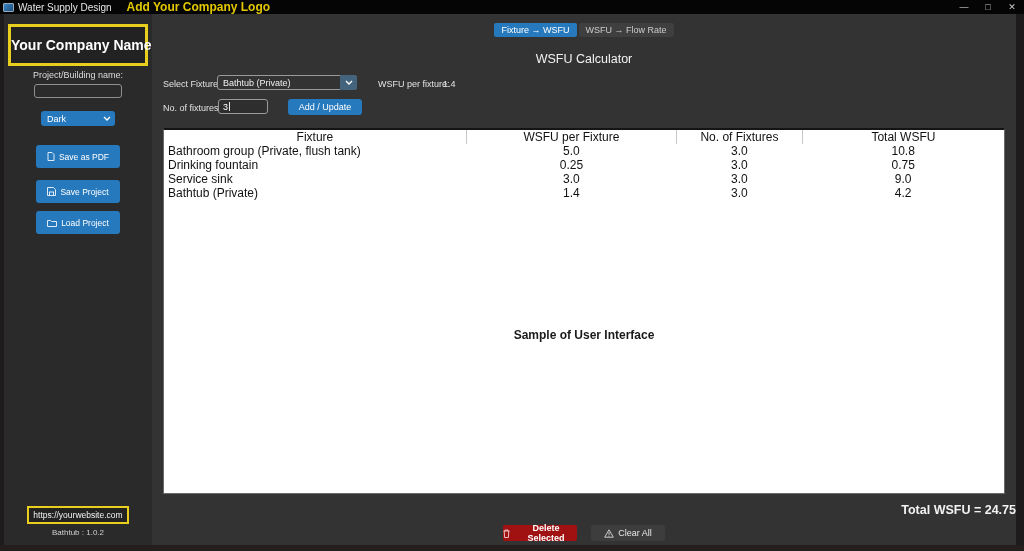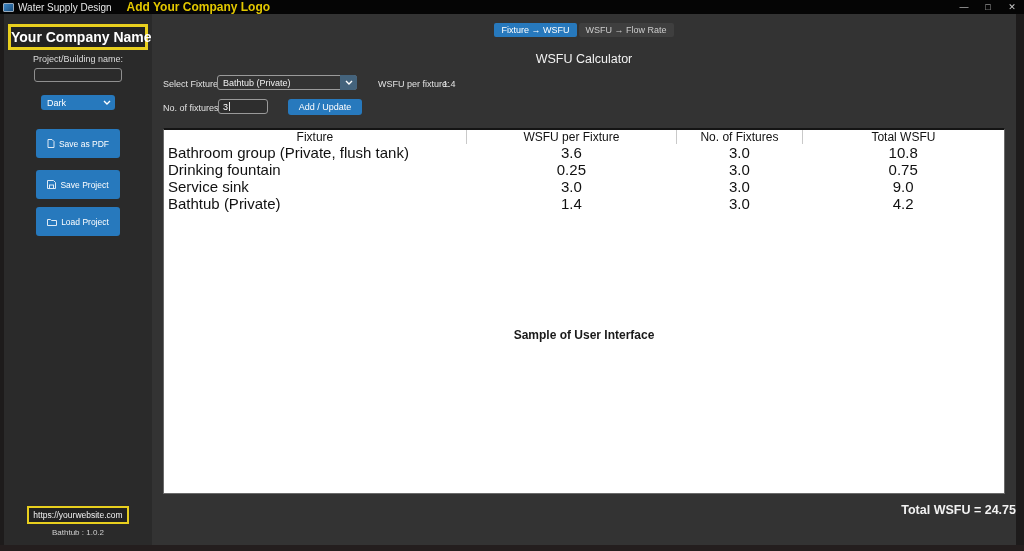--- a/index.html
+++ b/index.html
@@ -14,26 +14,26 @@
   .logo-text { font-size:12px; font-weight:bold; color:#e3c800; margin-left:15px; white-space:nowrap; }
   .win-controls { margin-left:auto; display:flex; align-items:center; gap:0; }
   .win-btn { width:24px; text-align:center; font-size:9px; color:#c8c8c8; cursor:default; }
 
   
   .app-body { position:absolute; top:14px; left:0; right:0; bottom:0; background:#1d1b1b; }
   .bottom-strip { position:absolute; left:0; right:0; bottom:0; height:6px; background:#241e1e; }
 
   
   .sidebar { position:absolute; left:4px; top:0; bottom:6px; width:148px; background:#2a2a2a; }
-  .company-box { margin:10px 4px 0 4px; border:3px solid #e8cf1e; background:#222; color:#fff; font-size:14px; font-weight:bold; text-align:center; padding:2px 0; white-space:nowrap; letter-spacing:0; }
+  .company-box { margin:10px 4px 0 4px; border:3px solid #e8cf1e; background:#222; color:#fff; font-size:14px; font-weight:bold; text-align:center; padding:10px 0; white-space:nowrap; letter-spacing:0; }
   .proj-label { margin-top:4px; text-align:center; font-size:9px; color:#dcdcdc; }
   .proj-input { margin:4px auto 0 auto; width:88px; height:14px; background:#2b2b2b; border:1px solid #8f8f8f; border-radius:3px; }
   .theme-select { margin:13px auto 0 auto; width:74px; height:15px; background:#2779bd; border-radius:3px; display:flex; align-items:center; color:#fff; font-size:9px; padding-left:6px; position:relative; }
   .theme-select .chev { position:absolute; right:4px; top:5px; }
-  .side-btn { display:flex; align-items:center; justify-content:center; gap:4px; margin:0 auto; width:84px; height:29px; background:#2779bd; border:none; border-radius:3px; color:#fff; font-size:8.5px; font-family:"Liberation Sans",sans-serif; cursor:default;text-align:center; }
+  .side-btn { display:flex; align-items:center; justify-content:center; gap:4px; margin:0 auto; width:84px; height:23px; background:#2779bd; border:none; border-radius:3px; color:#fff; font-size:8.5px; font-family:"Liberation Sans",sans-serif; cursor:default;text-align:center; }
   .sb1 { margin-top:19px; } .sb2 { margin-top:12px; } .sb3 { margin-top:8px; }
   .sidebar-footer { position:absolute; bottom:8px; left:0; right:0; text-align:center; }
   .website-box { display:inline-block; border:2px solid #e8cf1e; background:#222; color:#f2f2f2; font-size:8.5px; padding:2px 4px; white-space:nowrap; }
   .version { margin-top:4px; font-size:8px; color:#cfcfcf; }
 
   
   .main { position:absolute; left:152px; top:0; right:8px; bottom:6px; background:#333333; }
   .tab-bar { position:absolute; top:9px; left:0; right:0; display:flex; justify-content:center; gap:2px; }
   .tab { font-size:9px; padding:2px 7px; border-radius:2px; color:#cccccc; background:#3f3f3f; white-space:nowrap; }
   .tab.active { background:#2779bd; color:#ffffff; }
@@ -49,21 +49,21 @@
   .fixture-select .chev-box { position:absolute; right:-1px; top:-1px; width:17px; height:15px; background:#44637c; border-radius:0 3px 3px 0; display:flex; align-items:center; justify-content:center; }
   .count-input { position:absolute; left:66px; top:85px; width:50px; height:15px; background:#2e2e2e; border:1px solid #9a9a9a; border-radius:3px; color:#fff; font-size:9px; display:flex; align-items:center; padding-left:4px; }
   .caret { display:inline-block; width:1px; height:9px; background:#e8e8e8; margin-left:1px; }
   .add-btn { position:absolute; left:136px; top:85px; width:74px; height:16px; background:#2779bd; border:none; border-radius:3px; color:#fff; font-size:9px; font-family:"Liberation Sans",sans-serif; cursor:default; }
 
   
   .table-panel { position:absolute; left:11px; top:114px; width:842px; height:366px; background:#ffffff; border:1px solid #6a6a6a; border-top:2px solid #141414; overflow:hidden; }
   table { width:100%; border-collapse:collapse; table-layout:fixed; }
   th { font-size:12px; font-weight:normal; color:#111; text-align:center; height:14px; border-right:1px solid #c9c9c9; overflow:hidden; white-space:nowrap; }
   th:last-child { border-right:none; }
-  td { font-size:15px; color:#111; height:12px; text-align:center; white-space:nowrap; overflow:hidden; }
+  td { font-size:12px; color:#111; height:12px; text-align:center; white-space:nowrap; overflow:hidden; }
   td.first { text-align:left; padding-left:4px; }
   .watermark { position:absolute; top:198px; left:0; right:0; text-align:center; font-size:12px; font-weight:bold; color:#1a1a1a; }
 
   .total-line { position:absolute; top:489px; left:0; right:0; text-align:right; font-size:12.5px; font-weight:bold; color:#f2f2f2; }
   .bottom-btns { position:absolute; top:511px; left:0; right:0; display:flex; justify-content:center; gap:14px; }
   .del-btn { width:74px; height:16px; background:#a01212; border:none; border-radius:2px; color:#fff; font-size:9px; font-weight:bold; display:flex; align-items:center; justify-content:center; gap:5px; font-family:"Liberation Sans",sans-serif; cursor:default; }
   .clear-btn { width:74px; height:16px; background:#3d3d3d; border:none; border-radius:2px; color:#e8e8e8; font-size:9px; display:flex; align-items:center; justify-content:center; gap:4px; font-family:"Liberation Sans",sans-serif; cursor:default; }
   svg { display:block; }
 </style>
 </head>
@@ -170,21 +170,21 @@
               <tr>
                 <th>Fixture</th>
                 <th>WSFU per Fixture</th>
                 <th>No. of Fixtures</th>
                 <th>Total WSFU</th>
               </tr>
             </thead>
           <tbody>
               <tr>
                 <td class="first">Bathroom group (Private, flush tank)</td>
-                <td>3.6</td>
+                <td>5.0</td>
                 <td>3.0</td>
                 <td>10.8</td>
               </tr>
               <tr>
                 <td class="first">Drinking fountain</td>
                 <td>0.25</td>
                 <td>3.0</td>
                 <td>0.75</td>
               </tr>
               <tr>
@@ -199,18 +199,38 @@
                 <td>3.0</td>
                 <td>4.2</td>
               </tr>
             </tbody>
         </table>
         <div class="watermark">Sample of User Interface</div>
       </div>
 
       <div class="total-line">Total WSFU = 24.75</div>
 
+      <div class="bottom-btns">
+        <button class="del-btn">
+          <span>
+            <svg width="7" height="9" viewBox="0 0 7 9">
+                <path d="M.5 2 H6.5 M2 2 V1 H5 V2 M1.2 2 L1.6 8.5 H5.4 L5.8 2" fill="none" stroke="#f3d4d4" stroke-width="0.9"></path>
+              </svg>
+          </span>
+          <span>Delete Selected</span>
+        </button>
+        <button class="clear-btn">
+          <span>
+            <svg width="10" height="9" viewBox="0 0 10 9">
+                <path d="M5 .8 L9.3 8.2 H.7 Z" fill="none" stroke="#dcdcdc" stroke-width="0.9"></path>
+                <line x1="5" y1="3.2" x2="5" y2="5.8" stroke="#dcdcdc" stroke-width="0.9"></line>
+                <circle cx="5" cy="7" r="0.5" fill="#dcdcdc"></circle>
+              </svg>
+          </span>
+          <span>Clear All</span>
+        </button>
+      </div>
 
     </main>
 
     <div class="bottom-strip"></div>
   </div>
 </div>
 
 </body></html>

